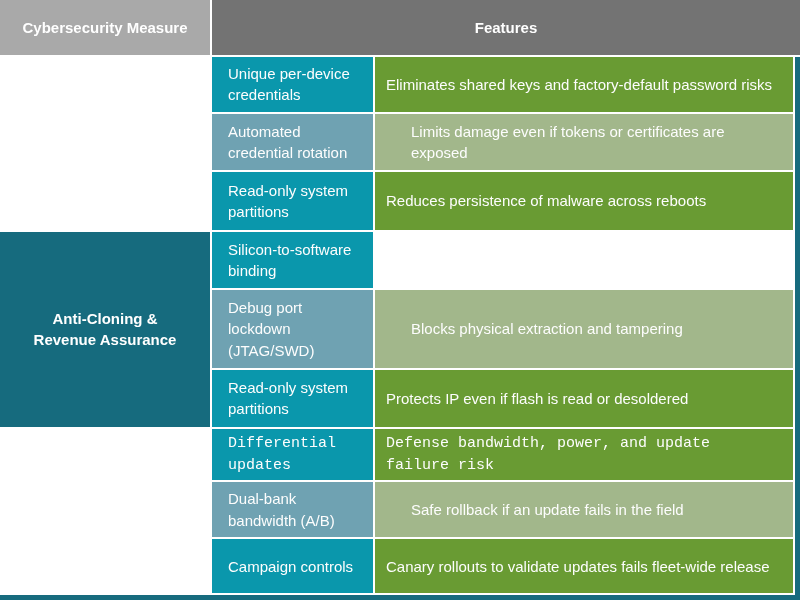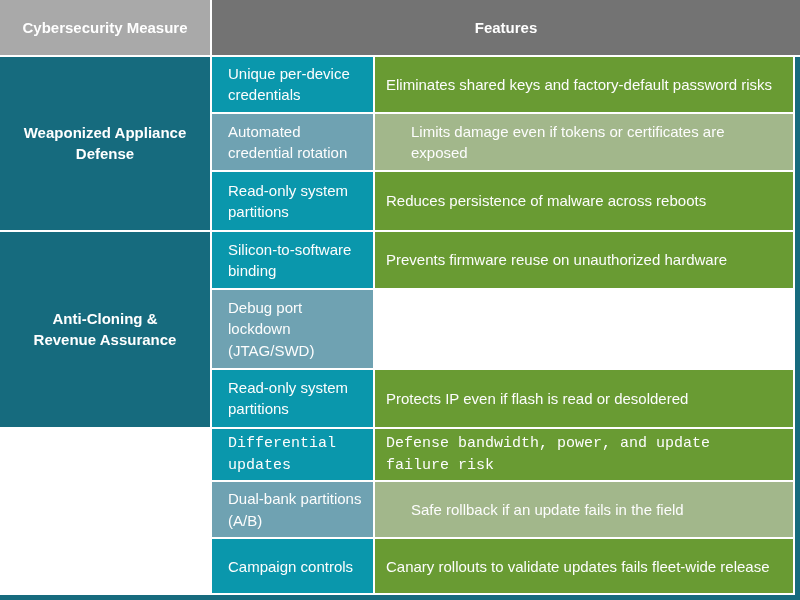--- a/index.html
+++ b/index.html
@@ -64,36 +64,35 @@
 
 <div class="tbl">
 
   <div class="hdr">
     <div class="hdr-cell hdr-measure">Cybersecurity Measure</div>
     <div class="hdr-cell hdr-features">Features</div>
   </div>
 
   <div class="body">
 
-    <div class="cell measure c1 r1 span3">Weaponized Appliance Defense</div>
     <div class="cell mid teal c2 r1">Unique per-device credentials</div>
     <div class="cell desc green c3 r1">Eliminates shared keys and factory-default password risks</div>
     <div class="cell mid bgray c2 r2">Automated credential rotation</div>
     <div class="cell desc sage c3 r2">Limits damage even if tokens or certificates are exposed</div>
     <div class="cell mid teal c2 r3">Read-only system partitions</div>
     <div class="cell desc green c3 r3">Reduces persistence of malware across reboots</div>
 
     <div class="cell measure c1 r4 span3">Anti-Cloning &amp; Revenue Assurance</div>
     <div class="cell mid teal c2 r4">Silicon-to-software binding</div>
-    <div class="cell desc green c3 r4">Prevents firmware reuse on unauthorized hardware</div>
     <div class="cell mid bgray c2 r5">Debug port lockdown (JTAG/SWD)</div>
+    <div class="cell desc sage c3 r5">Blocks physical extraction and tampering</div>
     <div class="cell mid teal c2 r6">Read-only system partitions</div>
     <div class="cell desc green c3 r6">Protects IP even if flash is read or desoldered</div>
 
     <div class="cell mid teal c2 r7">Differential updates</div>
     <div class="cell desc green c3 r7">Defense bandwidth, power, and update failure risk</div>
-    <div class="cell mid bgray c2 r8">Dual-bank partitions (A/B)</div>
+    <div class="cell mid bgray c2 r8">Dual-bank bandwidth (A/B)</div>
     <div class="cell desc sage c3 r8">Safe rollback if an update fails in the field</div>
     <div class="cell mid teal c2 r9">Campaign controls</div>
     <div class="cell desc green c3 r9">Canary rollouts to validate updates fails fleet-wide release</div>
 
   </div>
 </div>
 
 </body></html>

